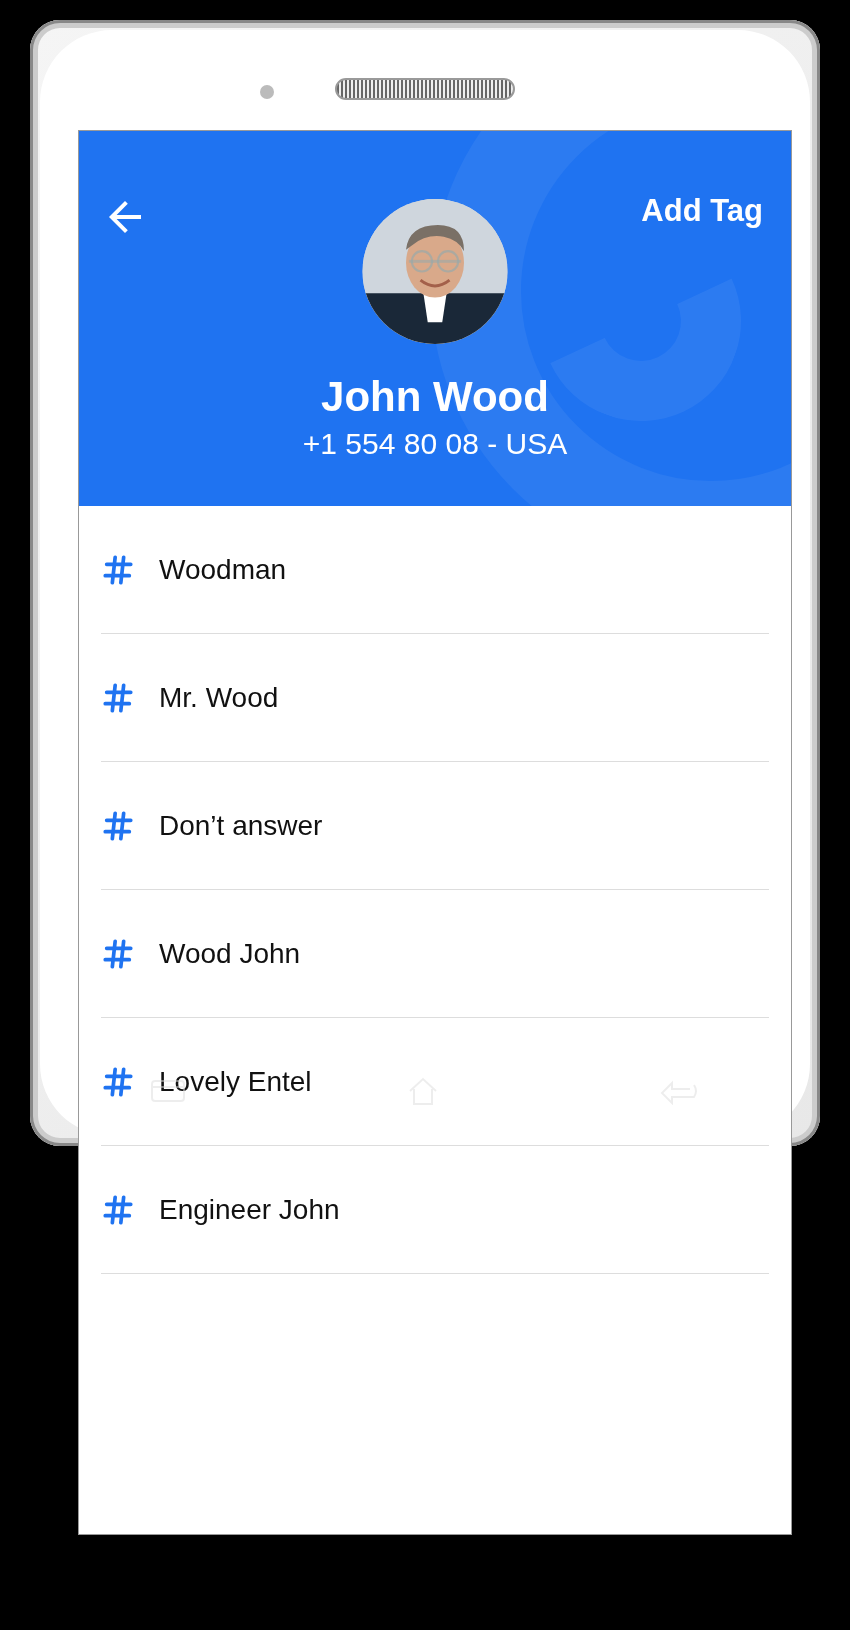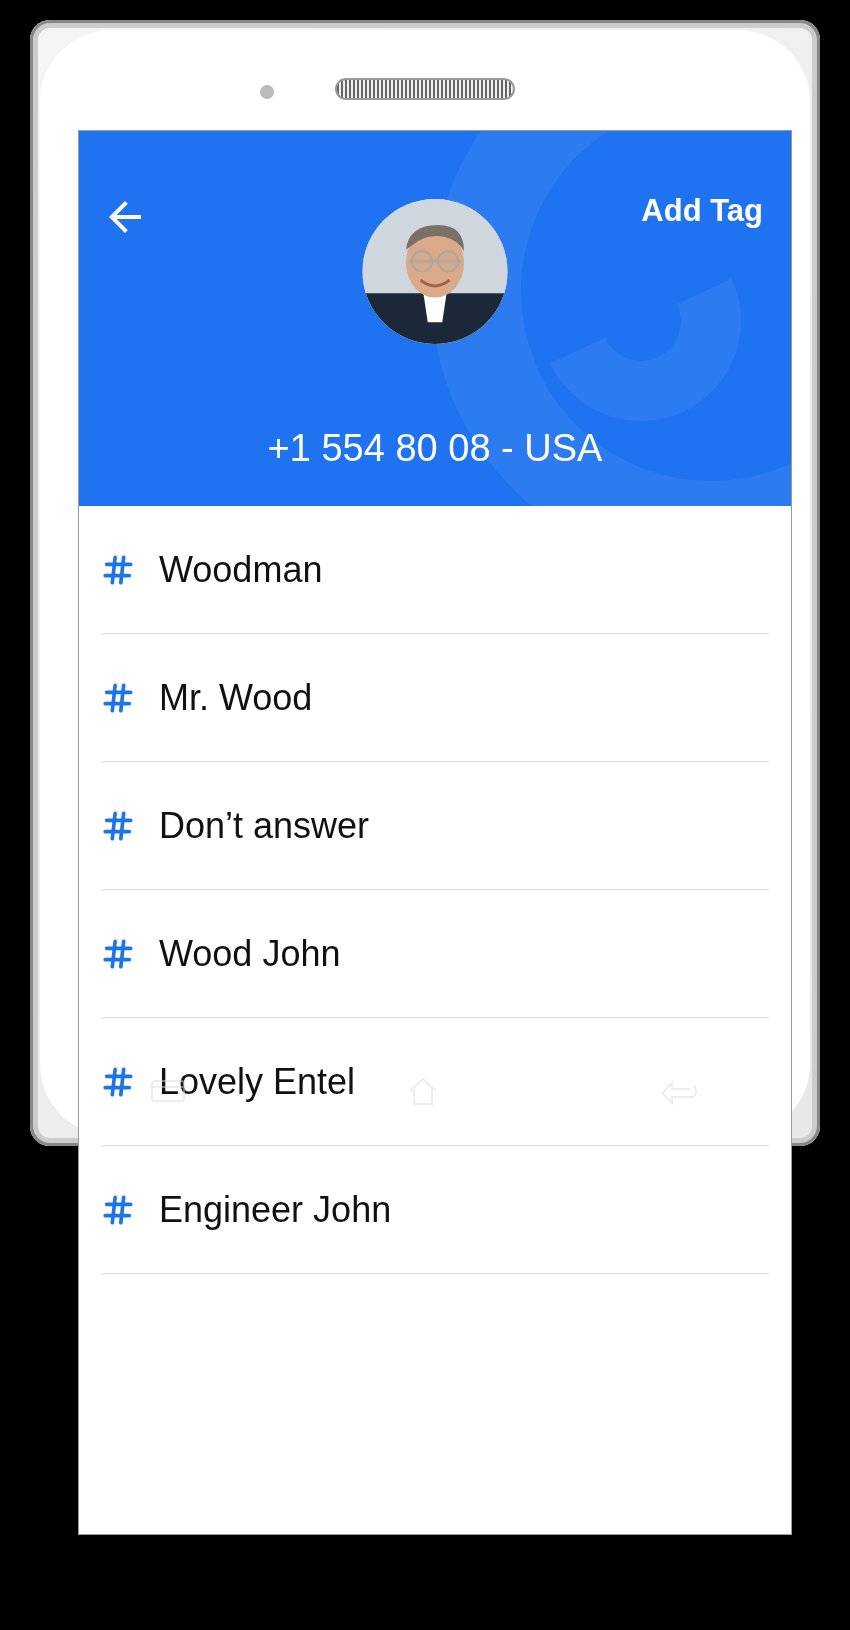--- a/index.html
+++ b/index.html
@@ -6,21 +6,21 @@
   html, body { width: 850px; height: 1630px; background: #000; font-family: -apple-system, "Helvetica Neue", Arial, sans-serif; }
   
   
   .phone-frame {
     position: absolute;
     left: 30px;
     top: 20px;
     width: 790px;
     height: 1126px;
     background: linear-gradient(135deg, #f5f5f5, #e8e8e8);
-    border-radius: 20px;
+    border-radius: 30px;
     box-shadow: inset 0 0 0 3px #888, inset 0 0 0 8px #ccc, 0 8px 30px rgba(0,0,0,0.5);
   }
   .phone-inner {
     position: absolute;
     left: 10px; top: 10px; right: 10px; bottom: 10px;
     background: #fff;
     border-radius: 72px;
   }
   .camera-dot {
     position: absolute;
@@ -115,21 +115,21 @@
     color: #fff;
     font-size: 42px;
     font-weight: 600;
   }
   .contact-phone {
     position: absolute;
     width: 100%;
     top: 296px;
     text-align: center;
     color: #fff;
-    font-size: 38px;
+    font-size: 30px;
     font-weight: 400;
   }
   
   
   .tag-list {
     width: 100%;
     padding: 0 22px;
   }
   .tag-row {
     display: flex;
@@ -137,21 +137,21 @@
     height: 128px;
     border-bottom: 1px solid #ddd;
     cursor: pointer;
   }
   .hash {
     width: 34px; height: 34px;
     margin-right: 24px;
     flex-shrink: 0;
   }
   .tag-label {
-    font-size: 36px;
+    font-size: 28px;
     color: #111;
   }
 </style>
 </head>
 <body>
 
 <div class="phone-frame">
   <div class="phone-inner">
     <div class="camera-dot"></div>
     <div class="speaker"></div>
@@ -177,20 +177,21 @@
             <polygon points="42,65 58,65 55,85 45,85" fill="#fff"></polygon>
             <ellipse cx="50" cy="44" rx="20" ry="24" fill="#d9a98a"></ellipse>
             <path d="M30 35 Q32 18 52 18 Q70 18 70 36 Q66 28 56 26 Q44 24 34 32 Z" fill="#7a7066"></path>
             <rect x="32" y="42" width="36" height="2" fill="#9aa" opacity="0.6"></rect>
             <circle cx="41" cy="43" r="7" fill="none" stroke="#9aa" stroke-width="1.5" opacity="0.7"></circle>
             <circle cx="59" cy="43" r="7" fill="none" stroke="#9aa" stroke-width="1.5" opacity="0.7"></circle>
             <path d="M40 56 Q50 64 60 56" fill="none" stroke="#a3604a" stroke-width="2"></path>
           </svg>
         </div>
 
+        <div class="contact-name">John Wood</div>
         <div class="contact-phone">+1 554 80 08 - USA</div>
       </div>
 
       <div class="tag-list">
 
       <div class="tag-row">
             <span class="hash"><svg viewBox="0 0 24 24">
                 <path d="M10 3L8 21M16 3L14 21M4 8h17M3 16h17" stroke="#1f73f1" stroke-width="2.6" fill="none" stroke-linecap="round"></path>
               </svg></span>
             <span class="tag-label">Woodman</span>

